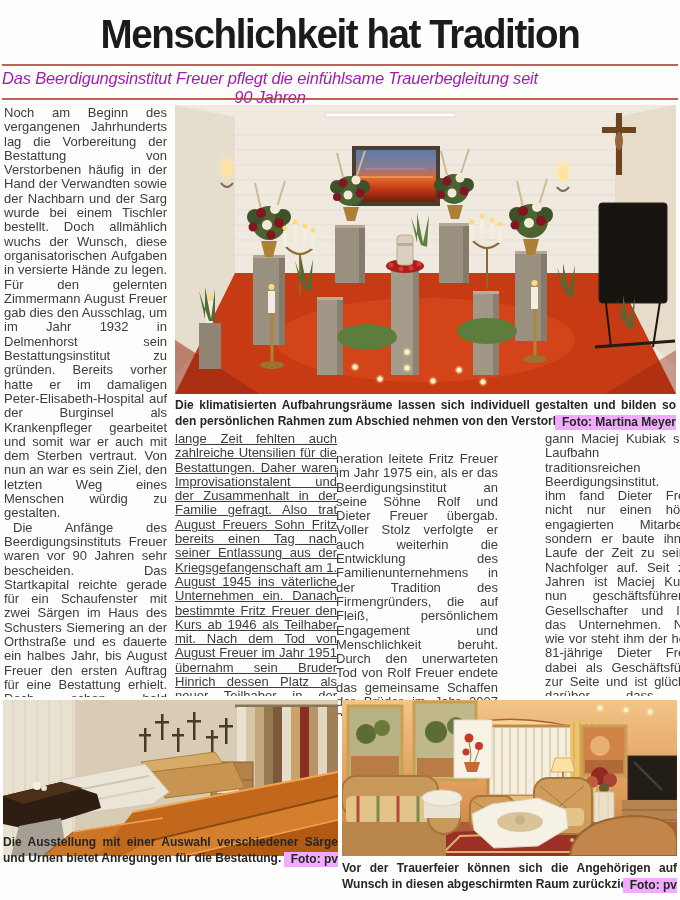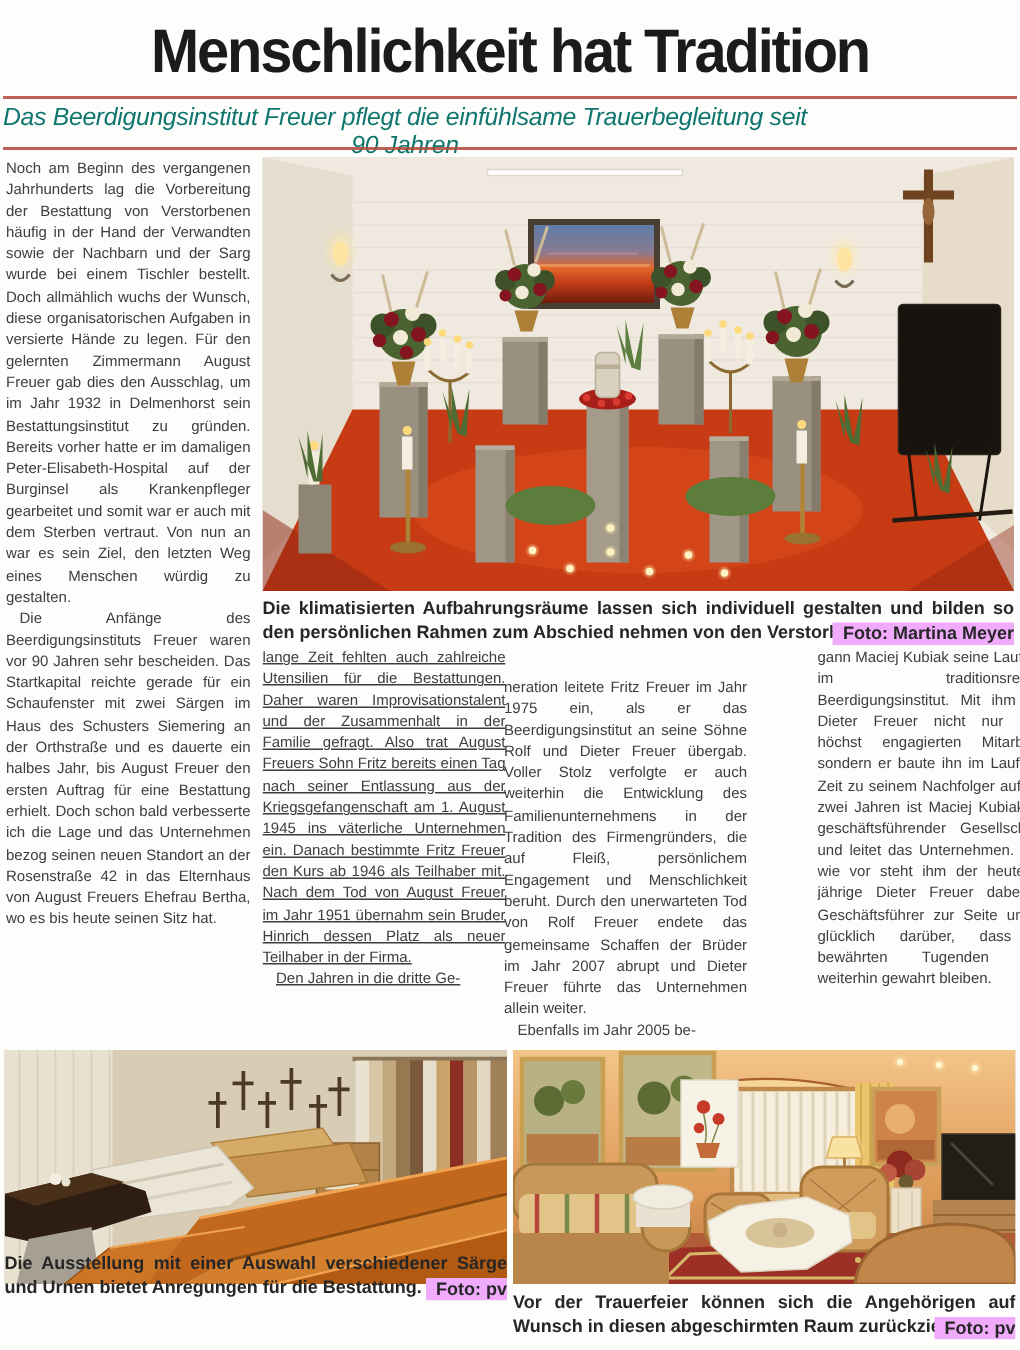--- a/index.html
+++ b/index.html
@@ -5,22 +5,22 @@
   html,body{margin:0;padding:0;background:#ffffff;}
   .page{position:relative;width:680px;height:900px;background:#fdfdfc;overflow:hidden;
         font-family:"Liberation Sans",sans-serif;color:#3d3d3d;}
   .title{position:absolute;top:12px;left:0;width:680px;margin:0;text-align:center;
          font-size:41px;line-height:1.1;font-weight:bold;letter-spacing:-1.5px;color:#1b1b1b;
          transform:scaleX(0.94);transform-origin:center;}
   .rule{position:absolute;left:2px;width:676px;height:2px;background:#b0463a;opacity:.85;}
   .rule-top{top:64px;}
   .rule-bottom{top:98px;}
   .subtitle{position:absolute;top:69px;left:0;width:540px;margin:0;text-align:center;
-            font-style:italic;font-size:16.5px;letter-spacing:-0.2px;color:#0f766e;}
-  .col{position:absolute;font-size:10px;line-height:14.3px;text-align:justify;overflow:hidden;
+            font-style:italic;font-size:16.5px;letter-spacing:-0.2px;color:#a21caf;}
+  .col{position:absolute;font-size:13px;line-height:14.3px;text-align:justify;overflow:hidden;
        hyphens:auto;-webkit-hyphens:auto;}
   .col p{margin:0;}
   .col p + p{text-indent:9px;}
   .col1{left:4px;top:106px;width:163px;height:591px;}
   .col2{left:175px;top:432px;width:162px;height:264px;text-decoration:underline;}
   .col3{left:336px;top:432px;width:162px;height:264px;margin-top:20px;}
   .col4{left:517px;top:432px;width:159px;height:264px;margin-left:28px;}
   .photo{position:absolute;overflow:hidden;background:#d8d0c2;}
   .photo svg{display:block;}
   .photo-main{left:175px;top:105px;width:501px;height:289px;}

